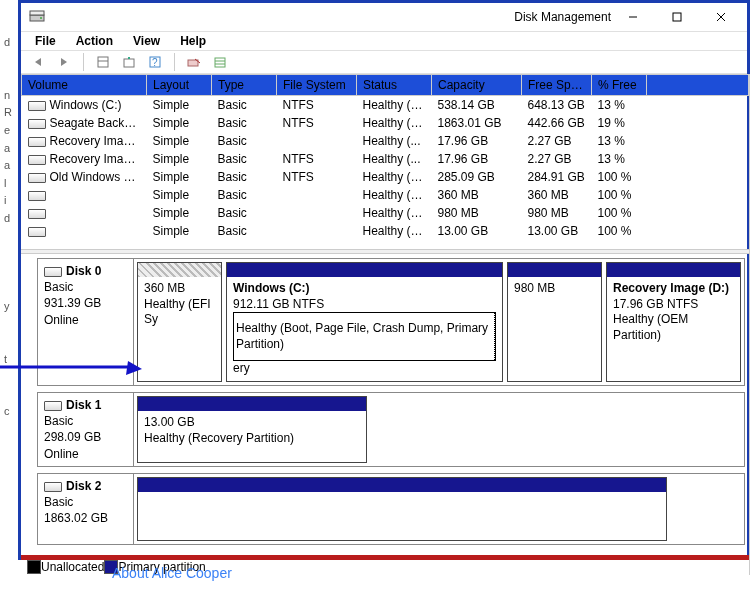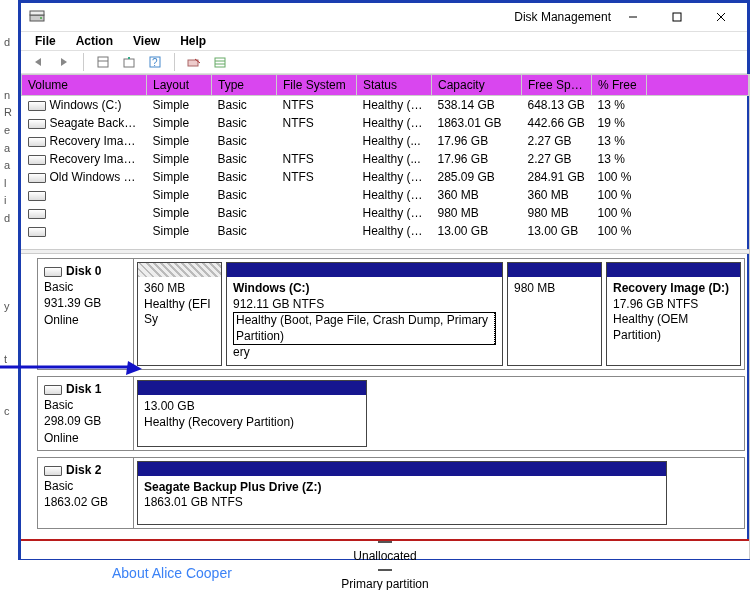--- a/index.html
+++ b/index.html
@@ -53,21 +53,21 @@
   .body-area { flex:1; display:flex; position:relative; }
   .body-main { flex:1; display:flex; flex-direction:column; border-right:1px solid #ccc; }
   .vscroll { width:18px; background:#f4f4f4; border-left:1px solid #ddd; position:relative; }
   .vscroll::before { content:""; position:absolute; left:4px; top:2px; width:8px; height:10px; border:1px solid #aaa; }
   .vscroll::after { content:""; position:absolute; left:4px; bottom:2px; width:8px; height:10px; border:1px solid #aaa; }
 
   
   .vol-table { flex:0 0 175px; overflow:hidden; }
   table.vol { width:100%; border-collapse: collapse; table-layout:fixed; }
   table.vol th {
-    background:#d946ef; border:1px solid #ccc;
+    background:#1d4ed8; border:1px solid #ccc;
     text-align:left; padding:3px 6px; font-weight:normal;
     font-size:12px; white-space:nowrap; overflow:hidden; text-overflow:ellipsis;
   }
   table.vol td {
     padding:2px 6px; white-space:nowrap; overflow:hidden; text-overflow:ellipsis;
     font-size:12px;
   }
   .vol-icon { display:inline-block; width:18px; height:10px; border:1px solid #555; margin-right:4px; vertical-align:middle; background:linear-gradient(#fff,#ddd); border-radius:1px; }
 
   .splitter { height:5px; background:#f0f0f0; border-top:1px solid #ccc; border-bottom:1px solid #ccc; cursor:row-resize; }
@@ -87,28 +87,28 @@
     display:flex; flex-direction:column;
     overflow:hidden;
   }
   .part-band { height:14px; background:#16168f; }
   .part-band.hatch {
     background: repeating-linear-gradient(45deg,#bbb 0,#bbb 2px,#eee 2px,#eee 5px);
   }
   .part-body { padding:4px 6px; font-size:12px; line-height:1.3; }
   .part-body b { font-size:12px; }
   .part.sel .part-body-inner {
-    border:1px solid #000; padding:0 2px; display:inline-block;
+    border:1px solid #000; padding:8px 2px; display:inline-block;
     background: repeating-linear-gradient(0deg,#000 0,#000 1px,transparent 1px,transparent 2px) right/1px 100% no-repeat;
   }
 
   .legend {
-    height:20px; border-top:2px solid #b91c1c;
-    display:flex; align-items:center; padding: 0 6px; gap:6px;
-    font-size:12px; background:#fff;flex-direction:column;
+    height:20px; border-top:5px solid #b91c1c;
+    display:flex; align-items:center; padding: 0 6px; 
+    font-size:12px; background:#fff;
   }
   .leg-sw { width:14px; height:14px; border:1px solid #555; }
   .leg-sw.black { background:#000; }
   .leg-sw.navy { background:#16168f; }
 
   
   .artifacts {
     position:absolute; left:0; top:0; width:18px; height:560px;
     font-size:11px; color:#555; line-height:1.6;
     padding:34px 2px 0 4px;
@@ -367,21 +367,20 @@
                 <div class="part-band"></div>
                 <div class="part-body">13.00 GB<br>Healthy (Recovery Partition)</div>
               </div>
             </div>
           </div>
           <div class="disk-row small">
             <div class="disk-label"><span class="vol-icon"></span><b>Disk 2</b><br>Basic<br>1863.02 GB<br></div>
             <div class="disk-parts">
               <div class="part" style="width: 530px;">
                 <div class="part-band"></div>
-                <div class="part-body"><b>Seagate Backup Plus Drive  (Z:)</b><br>1863.01 GB NTFS<br></div>
               </div>
             </div>
           </div>
         </div>
 
       <div class="legend">
         <span class="leg-sw black"></span>
         <span>Unallocated</span>
         <span class="leg-sw navy"></span>
         <span>Primary partition</span>

